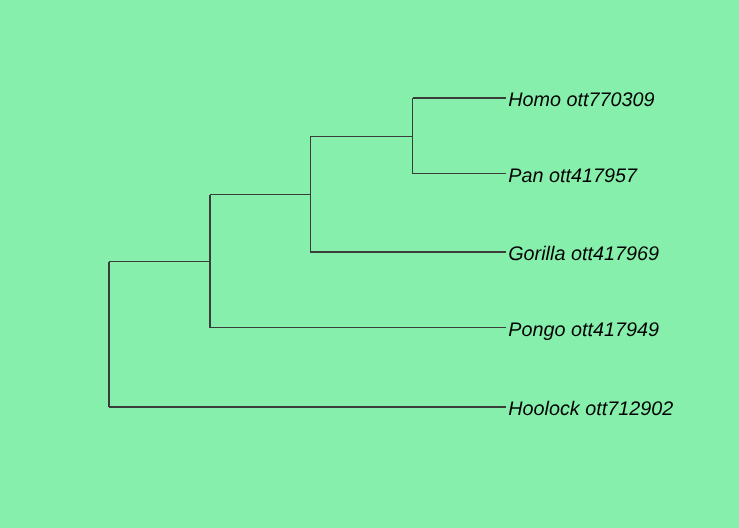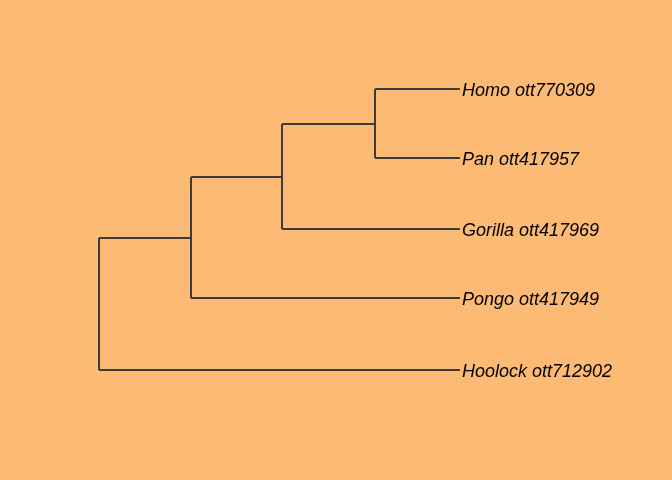--- a/index.html
+++ b/index.html
@@ -8,21 +8,21 @@
     padding: 0;
     background: #ffffff;
   }
   body {
     font-family: "Liberation Sans", sans-serif;
   }
   #canvas {
     position: relative;
     width: 672px;
     height: 480px;
-    background: #fdba74;
+    background: #86efac;
     overflow: hidden;
     text-decoration: underline;
   }
   #tree-svg {
     position: absolute;
     top: 0;
     left: 0;
     width: 672px;
     height: 480px;
     display: block;

